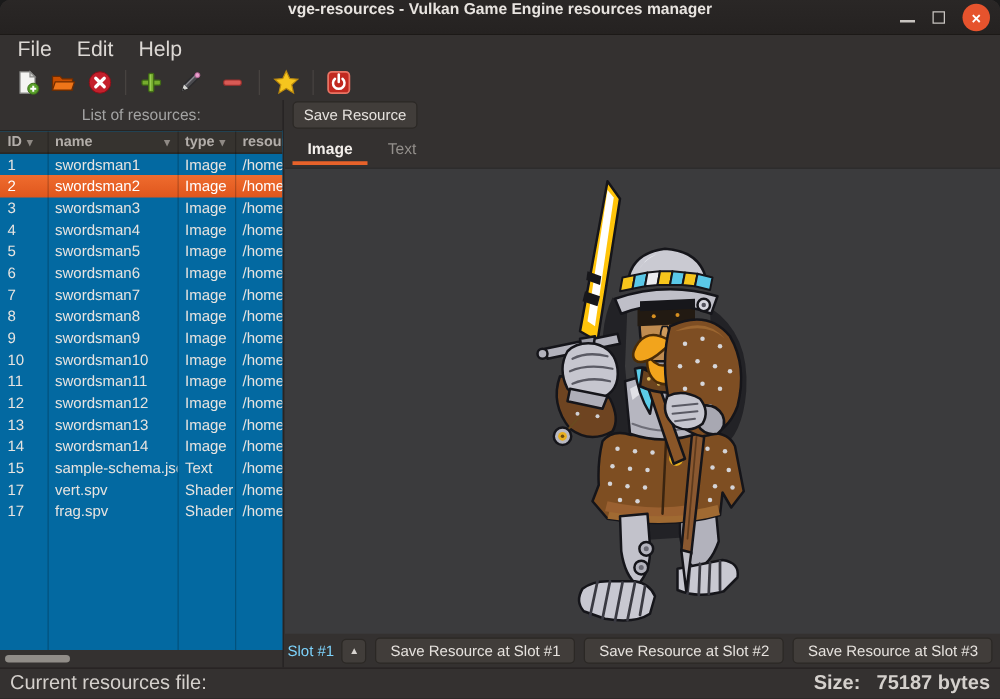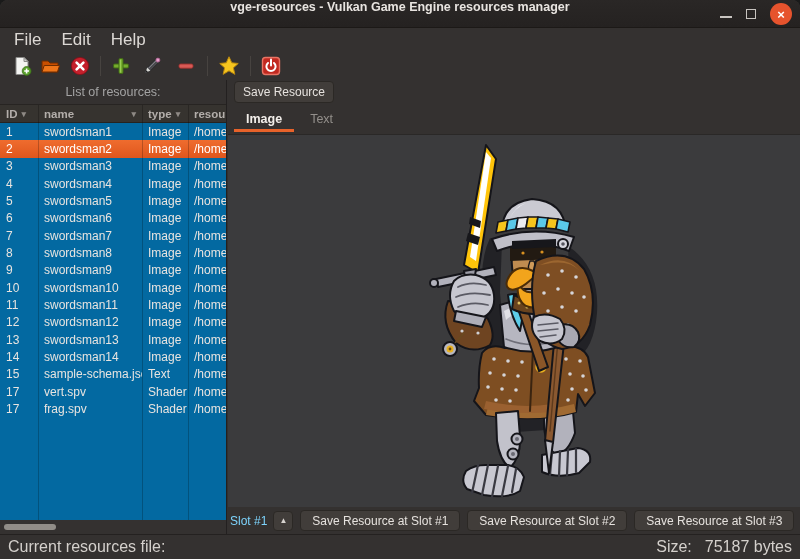--- a/index.html
+++ b/index.html
@@ -68,21 +68,21 @@
   .slot-arrow-btn { width:20px; height:20px; font-size:8px; color:#d8d4d0; }
   .slot-save-btn { width:160px; height:21px; margin-left:7px; }
   .slot-save-btn:first-of-type { margin-left:9px; }
   
   .statusbar {
     position:absolute; left:0; top:534px; width:800px; height:25px;
     border-top:1px solid #242120; background:#343130;
     display:flex; align-items:center; padding:0 8px; font-size:16px; color:#d4d0cc; white-space:nowrap;
   }
   .status-path { margin-left:9px; }
-  .status-right { margin-left:auto; display:flex; gap:13px; }
+  .status-right { margin-left:auto; display:flex; gap:13px;font-weight:bold; }
 </style>
 </head>
 <body>
 
 <div class="window">
 
   <div class="titlebar">
     <span class="title-text">vge-resources - Vulkan Game Engine resources manager</span>
     <div class="win-controls">
       <div class="wc-min"></div>

